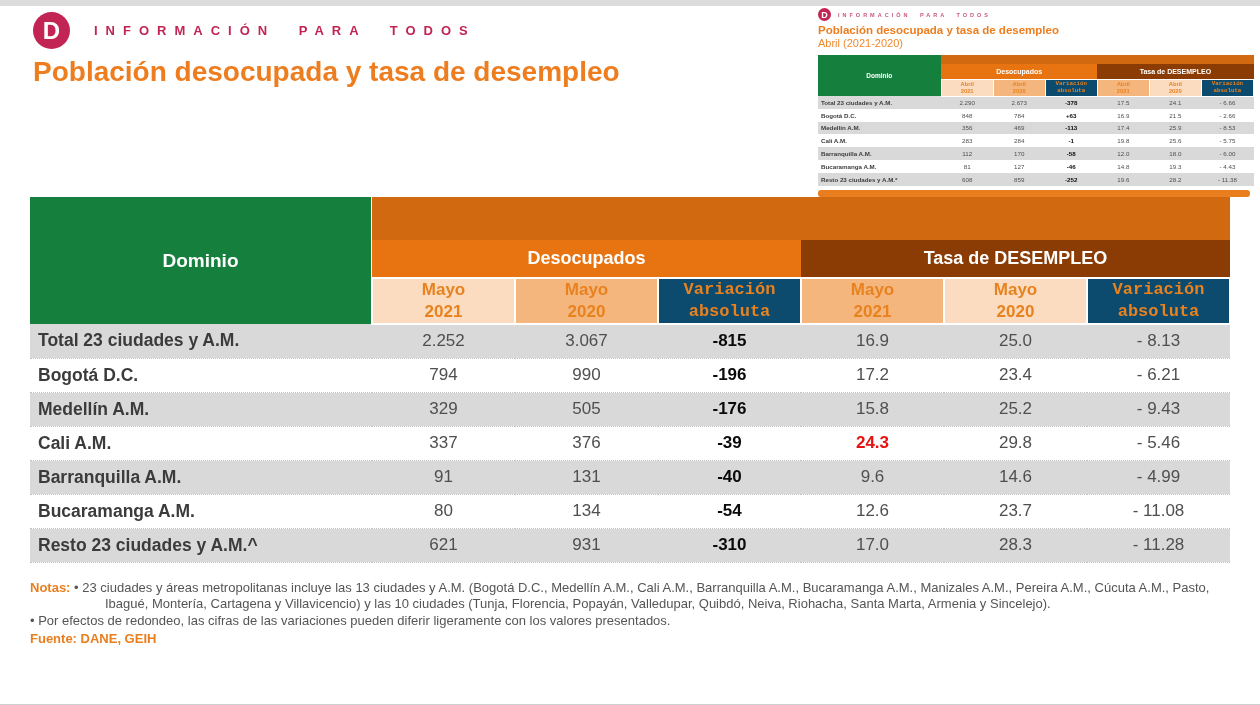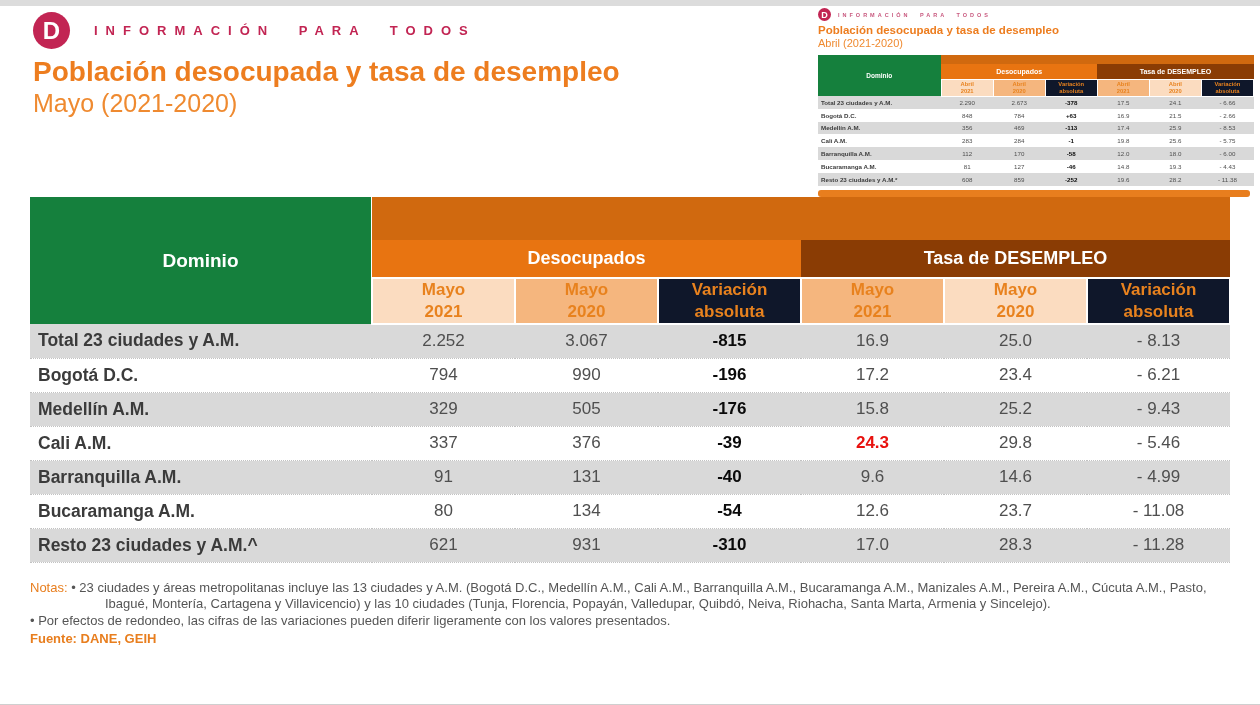--- a/index.html
+++ b/index.html
@@ -29,38 +29,38 @@
   .domcell { background:#15803d; color:#fff; font-size:19px; font-weight:bold; text-align:center; vertical-align:middle; }
   .hdr-strip { height:43px; background:#d0690f; }
   .grp { height:38px; color:#fff; font-size:18px; font-weight:bold; text-align:center; }
   .grp-des { background:#e87411; }
   .grp-tasa { background:#8a3c04; }
   .row-sub th { height:44px; font-size:17px; font-weight:bold; color:#e8821e;
                 white-space:pre-line; line-height:1.3; text-align:center;
                 border:2px solid #fff; }
   .s-light { background:#fbdcc0; }
   .s-dark  { background:#f5b67e; }
-  .s-med   { background:#0f172a; }
+  .s-med   { background:#0c4a6e;font-family:Liberation Mono, monospace; }
   .main-table tbody tr { height:34px; }
   .main-table tbody tr:nth-child(odd) { background:#d9d9d9; }
   .main-table tbody td { text-align:center; font-size:17px; color:#4f4f4f;
                          border-bottom:1px dotted #c2c2c2; }
   .main-table tbody td.rowlabel { text-align:left; padding-left:8px; font-weight:bold;
                                   color:#3b3b3b; font-size:17.5px; }
   .main-table tbody td:nth-child(4) { font-weight:bold; color:#0a0a0a; }
   td.red { color:#e8110e !important; font-weight:bold; }
 
   
   .notes { position:absolute; left:30px; top:580px; width:1205px; font-size:13px;
            color:#555; line-height:15.5px; }
   .notes p { margin:0 0 2px 0; }
   .note-strong { color:#e87e1e; font-weight:bold; margin-bottom:3px !important; }
   .note-hang { padding-left:14px; text-indent:-14px; margin-bottom:7px !important; }
   .note-notas { padding-left:75px; text-indent:-75px; }
-  .notas-label { color:#e87e1e; font-weight:normal; }
+  .notas-label { color:#e87e1e; font-weight:bold; }
   .note-source { color:#e87e1e; font-weight:bold; margin-top:1px !important; }
 
   
   .inset { position:absolute; left:818px; top:7px; width:440px; height:192px; background:#fff; }
   .inset-brand-row { display:flex; align-items:center; margin-top:1px; }
   .mini-logo { width:13px; height:13px; border-radius:50%; background:#c22553; color:#fff;
                display:flex; align-items:center; justify-content:center; font-weight:bold; font-size:9px; }
   .inset-brand-text { margin-left:7px; color:#c8587e; font-weight:bold; font-size:5.5px;
                       letter-spacing:3px; word-spacing:5px; }
   .inset-title { color:#ed7d1f; font-weight:bold; font-size:11.5px; margin-top:3px; }
@@ -85,21 +85,20 @@
 <body>
 
 <div class="page">
   <div class="topstrip-gray"></div>
 
   <div class="brand-row">
     <div class="logo-circle">D</div>
     <div class="brand-text">INFORMACIÓN PARA TODOS</div>
   </div>
   <div class="page-title">Población desocupada y tasa de desempleo</div>
-  <div class="page-subtitle">Mayo (2021-2020)</div>
 
   <div class="inset">
     <div class="inset-brand-row">
       <div class="mini-logo">D</div>
       <div class="inset-brand-text">INFORMACIÓN PARA TODOS</div>
     </div>
     <div class="inset-title">Población desocupada y tasa de desempleo</div>
     <div class="inset-subtitle">Abril (2021-2020)</div>
 
     <table class="mini-table">

